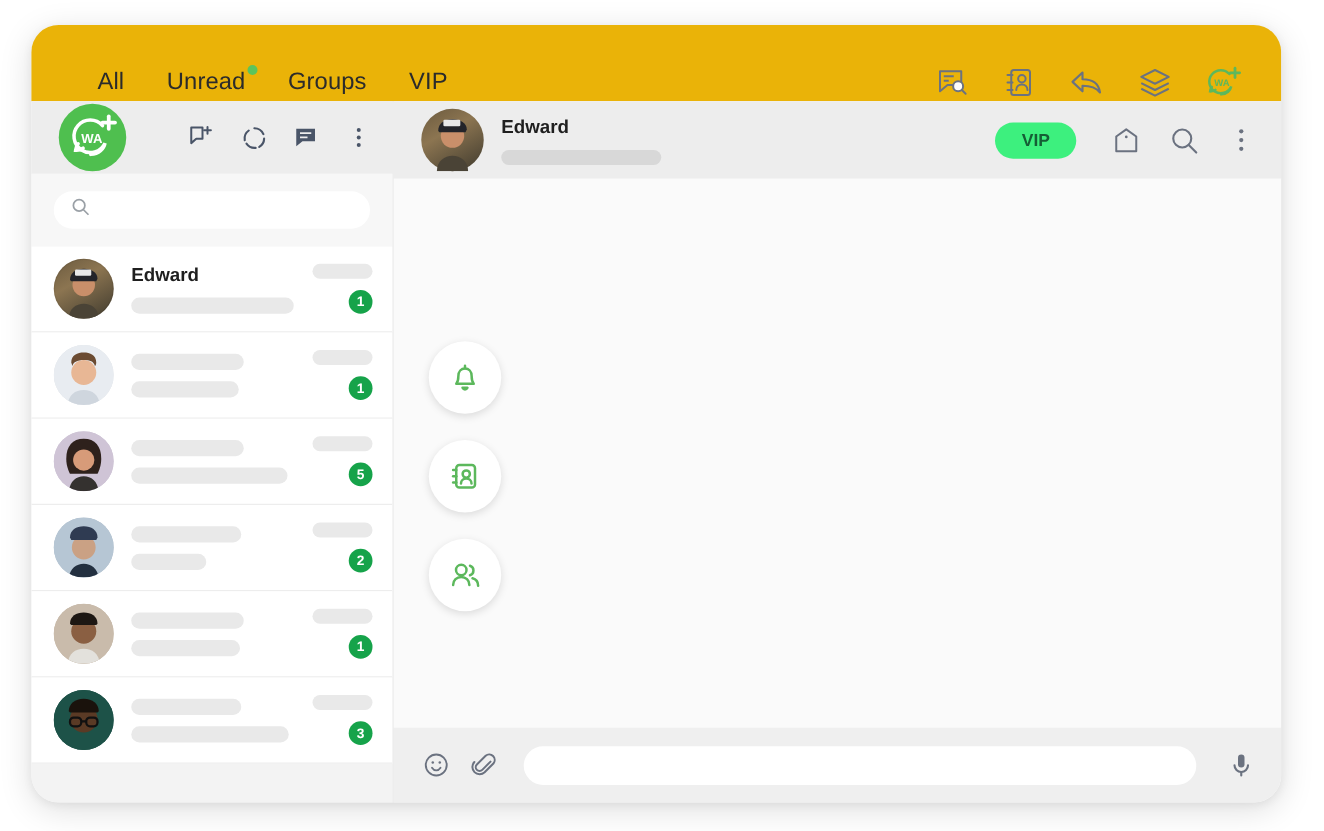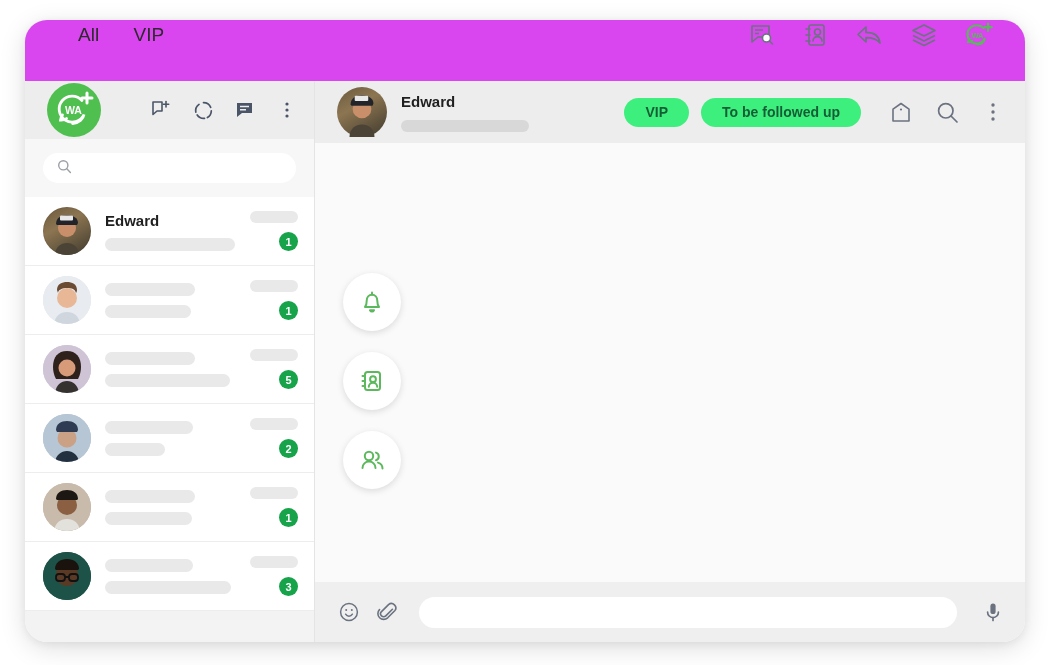--- a/index.html
+++ b/index.html
@@ -16,23 +16,23 @@
     background: #f2f2f2;
     border-radius: 22px;
     box-shadow: 0 6px 26px rgba(0,0,0,0.13), 0 2px 8px rgba(0,0,0,0.06);
     overflow: hidden;
     display: flex;
     flex-direction: column;
   }
   
   .topbar {
     height: 61px;
-    background: #d946ef;
-    display: flex;
-    align-items: flex-start;
+    background: #eab308;
+    display: flex;
+    align-items: flex-end;
     flex: none;
     padding: 0 22px 0 36px;
   }
   .tabs { display: flex; align-items: center; gap: 0px; }
   .tab {
     position: relative;
     font-size: 19px;
     color: #2b2b2b;
     padding: 4px 17px;
     cursor: pointer;
@@ -214,20 +214,27 @@
 <body>
 
 <div class="app-window">
 
   <div class="topbar">
     <div class="tabs">
       <div class="tab">
         <span>All</span>
       </div>
       <div class="tab">
+        <span>Unread</span>
+        <span class="dot"></span>
+      </div>
+      <div class="tab">
+        <span>Groups</span>
+      </div>
+      <div class="tab">
         <span>VIP</span>
       </div>
     </div>
 
     <div class="topbar-icons">
       <div class="ticon">
         <svg width="26" height="26" viewBox="0 0 26 26" fill="none" stroke="#6b7280" stroke-width="1.6">
           <path d="M3 4h17v11H9l-6 5z" stroke-linejoin="round"></path>
           <line x1="6" y1="8" x2="14" y2="8"></line>
           <line x1="6" y1="11.5" x2="10" y2="11.5"></line>
@@ -460,21 +467,20 @@
             <rect x="17" y="8.5" width="13" height="5" rx="1" fill="#e8e8e8"></rect>
           </svg>
         </div>
         <div class="ch-info">
           <div class="ch-name">Edward</div>
           <div class="ch-sub"></div>
         </div>
 
         <div class="ch-tags">
           <div class="pill">VIP</div>
-          <div class="pill">To be followed up</div>
 
           <div class="ch-icons">
             <div class="chicon">
               <svg width="22" height="22" viewBox="0 0 22 22" fill="none" stroke="#6b7280" stroke-width="1.6">
                 <path d="M11 2.5L19 8.2V20H3V8.2z" stroke-linejoin="round"></path>
                 <circle cx="11" cy="8.5" r="1.1" fill="#6b7280" stroke="none"></circle>
               </svg>
             </div>
             <div class="chicon">
               <svg width="23" height="23" viewBox="0 0 23 23" fill="none" stroke="#6b7280" stroke-width="1.7">

